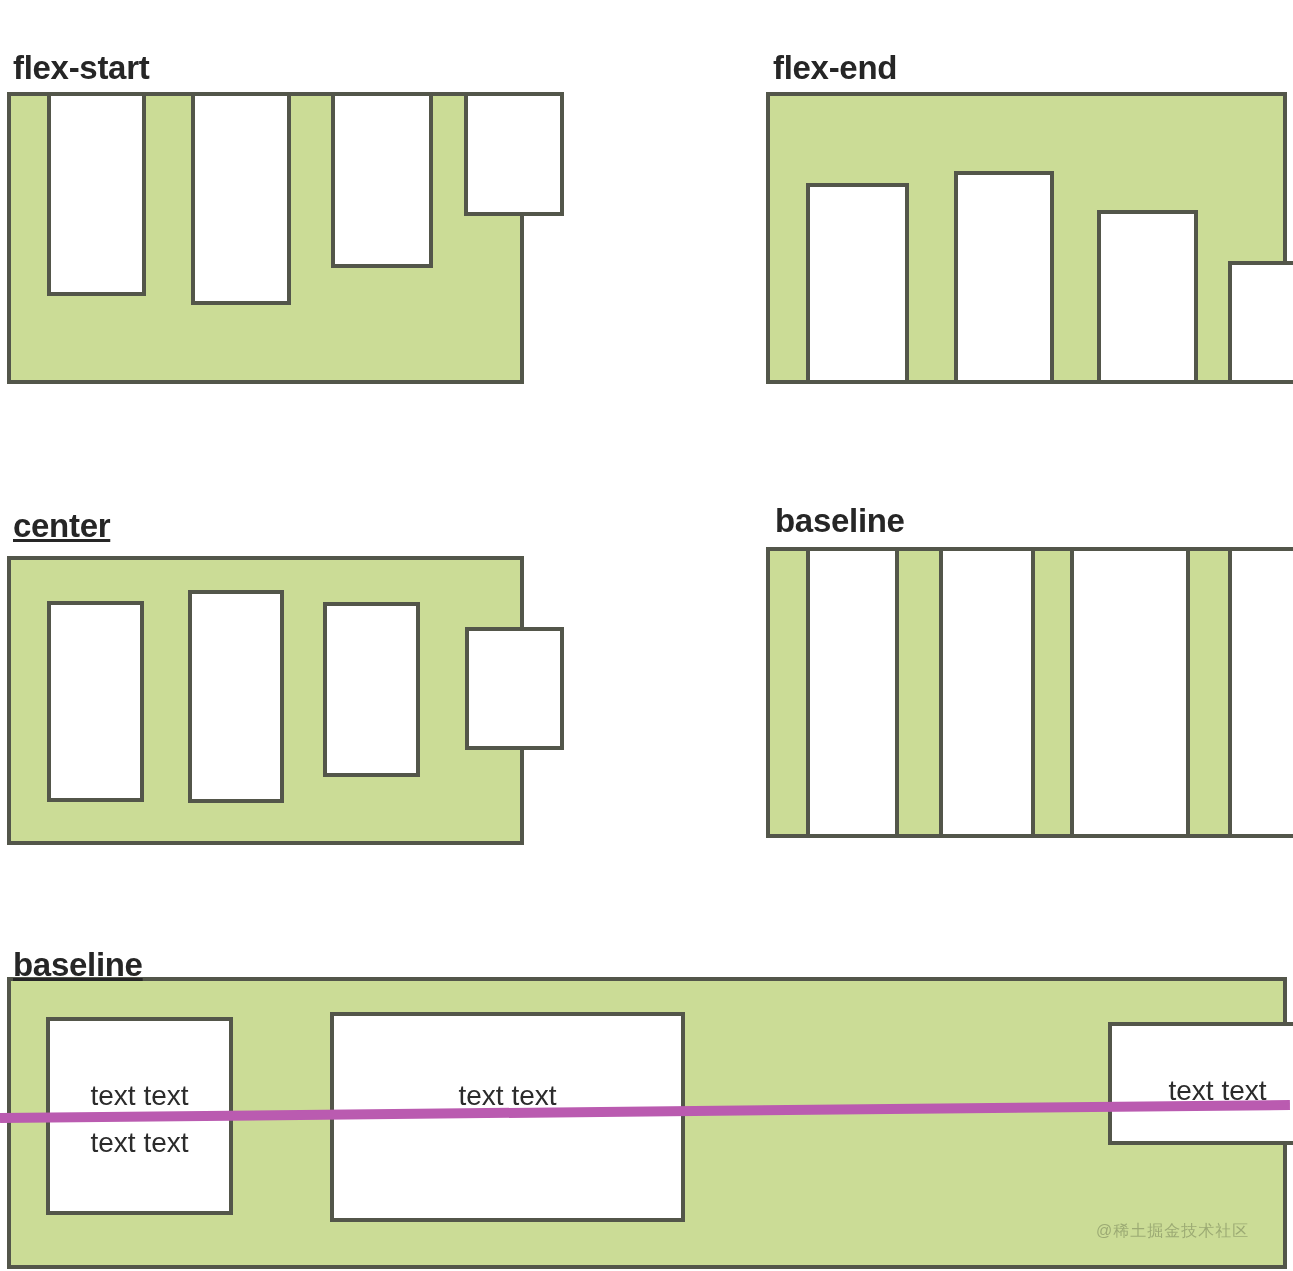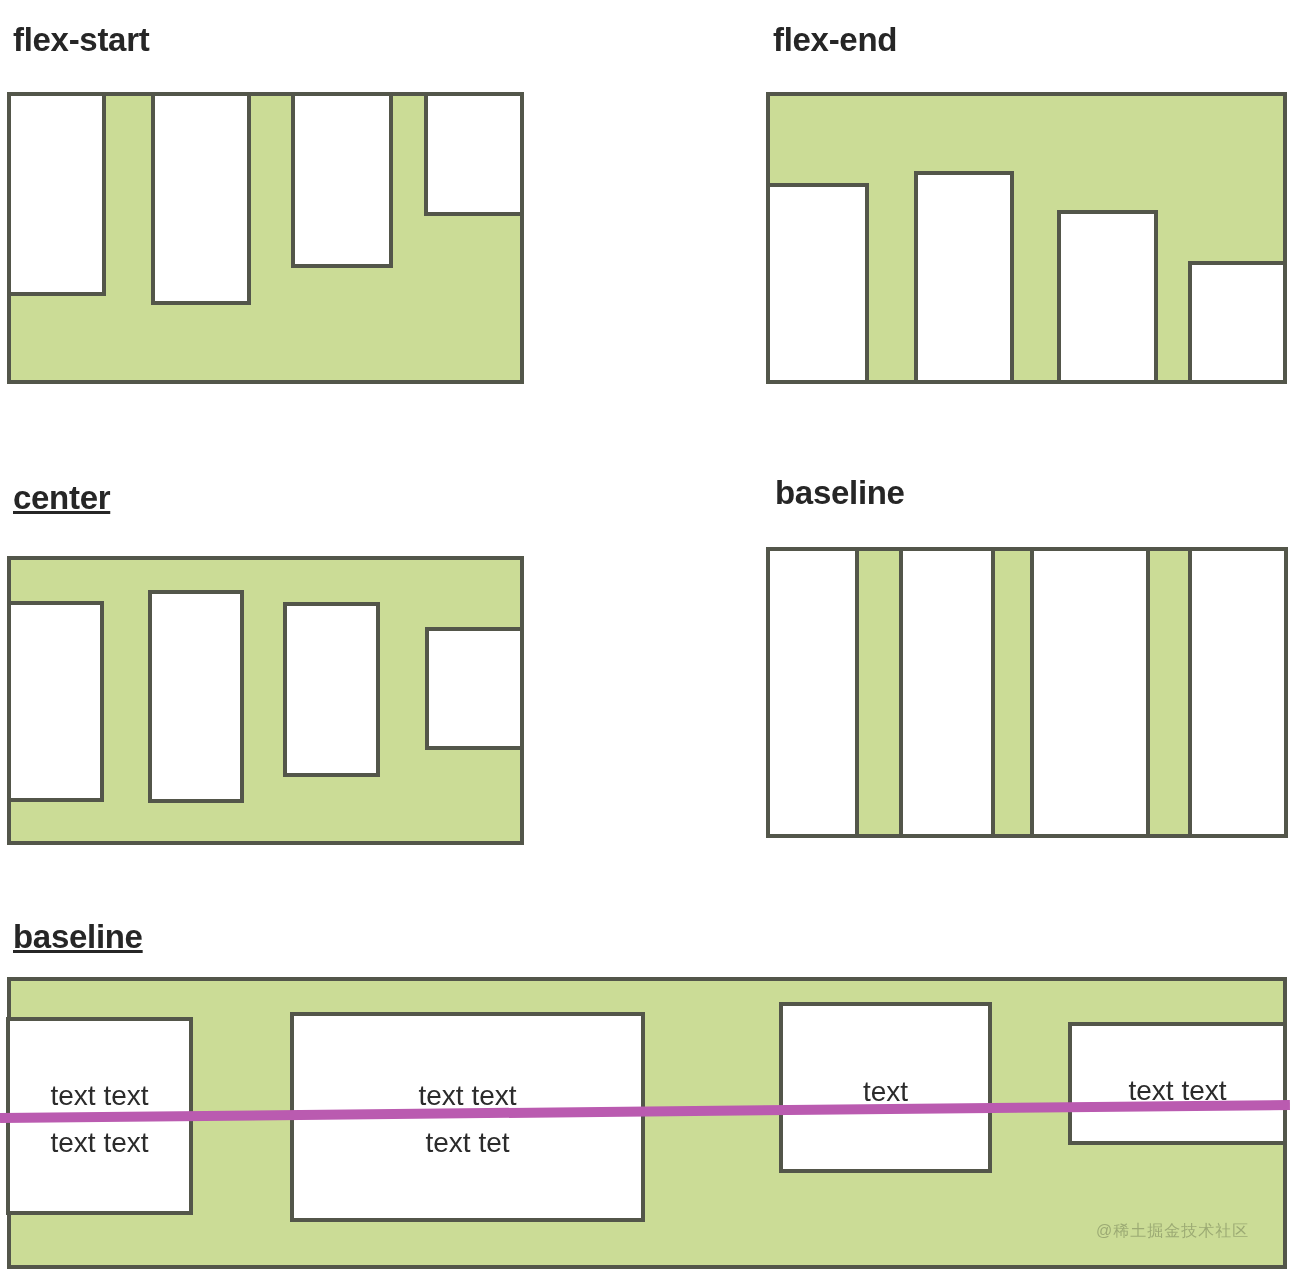--- a/index.html
+++ b/index.html
@@ -18,34 +18,36 @@
   }
   .panel-title {
     position: absolute;
     font-weight: 700;
     font-size: 33px;
     line-height: 1.1;
     letter-spacing: -0.3px;
     color: var(--title_text);
     z-index: 4;
     white-space: nowrap;
+    margin-top: 28px;
   }
   .flex-container {
     position: absolute;
     box-sizing: border-box;
     background: var(--container_green);
     border: 4px solid var(--border);
     z-index: 1;
   }
   .flex-item {
     position: absolute;
     box-sizing: border-box;
     background: var(--item_fill);
     border: 4px solid var(--border);
     z-index: 2;
+    margin-left: 40px;
   }
   .item-line {
     position: absolute;
     left: 0;
     width: 100%;
     text-align: center;
     font-size: 28px;
     line-height: 30px;
     height: 30px;
     color: var(--item_text);
@@ -96,22 +98,18 @@
     <div class="flex-item" style="left: 1030px; top: 547px; width: 120px; height: 291px;"></div>
     <div class="flex-item" style="left: 1188px; top: 547px; width: 100px; height: 291px;"></div>
     <div class="panel-title" style="left: 13px; top: 919px; text-decoration: underline;">baseline</div>
     <div class="flex-container" style="left: 7px; top: 977px; width: 1280px; height: 292px;"></div>
     <div class="flex-item" style="left: 6px; top: 1017px; width: 187px; height: 198px;">
       <div class="item-line" style="top: 60px;">text text</div>
       <div class="item-line" style="top: 107px;">text text</div>
     </div>
     <div class="flex-item" style="left: 290px; top: 1012px; width: 355px; height: 210px;">
       <div class="item-line" style="top: 65px;">text text</div>
-      <div class="item-line" style="top: 112px;">text tet</div>
-    </div>
-    <div class="flex-item" style="left: 779px; top: 1002px; width: 213px; height: 171px;">
-      <div class="item-line" style="top: 71px;">text</div>
     </div>
     <div class="flex-item" style="left: 1068px; top: 1022px; width: 219px; height: 123px;">
       <div class="item-line" style="top: 50px;">text text</div>
     </div>
     <div class="baseline-line" style="left: 0px; top: 1113px; width: 1290.07px; height: 10px; background: rgb(186, 91, 176); transform: rotate(-0.57738deg); transform-origin: 0px 50%;"></div>
   </div>
 
 </body></html>

